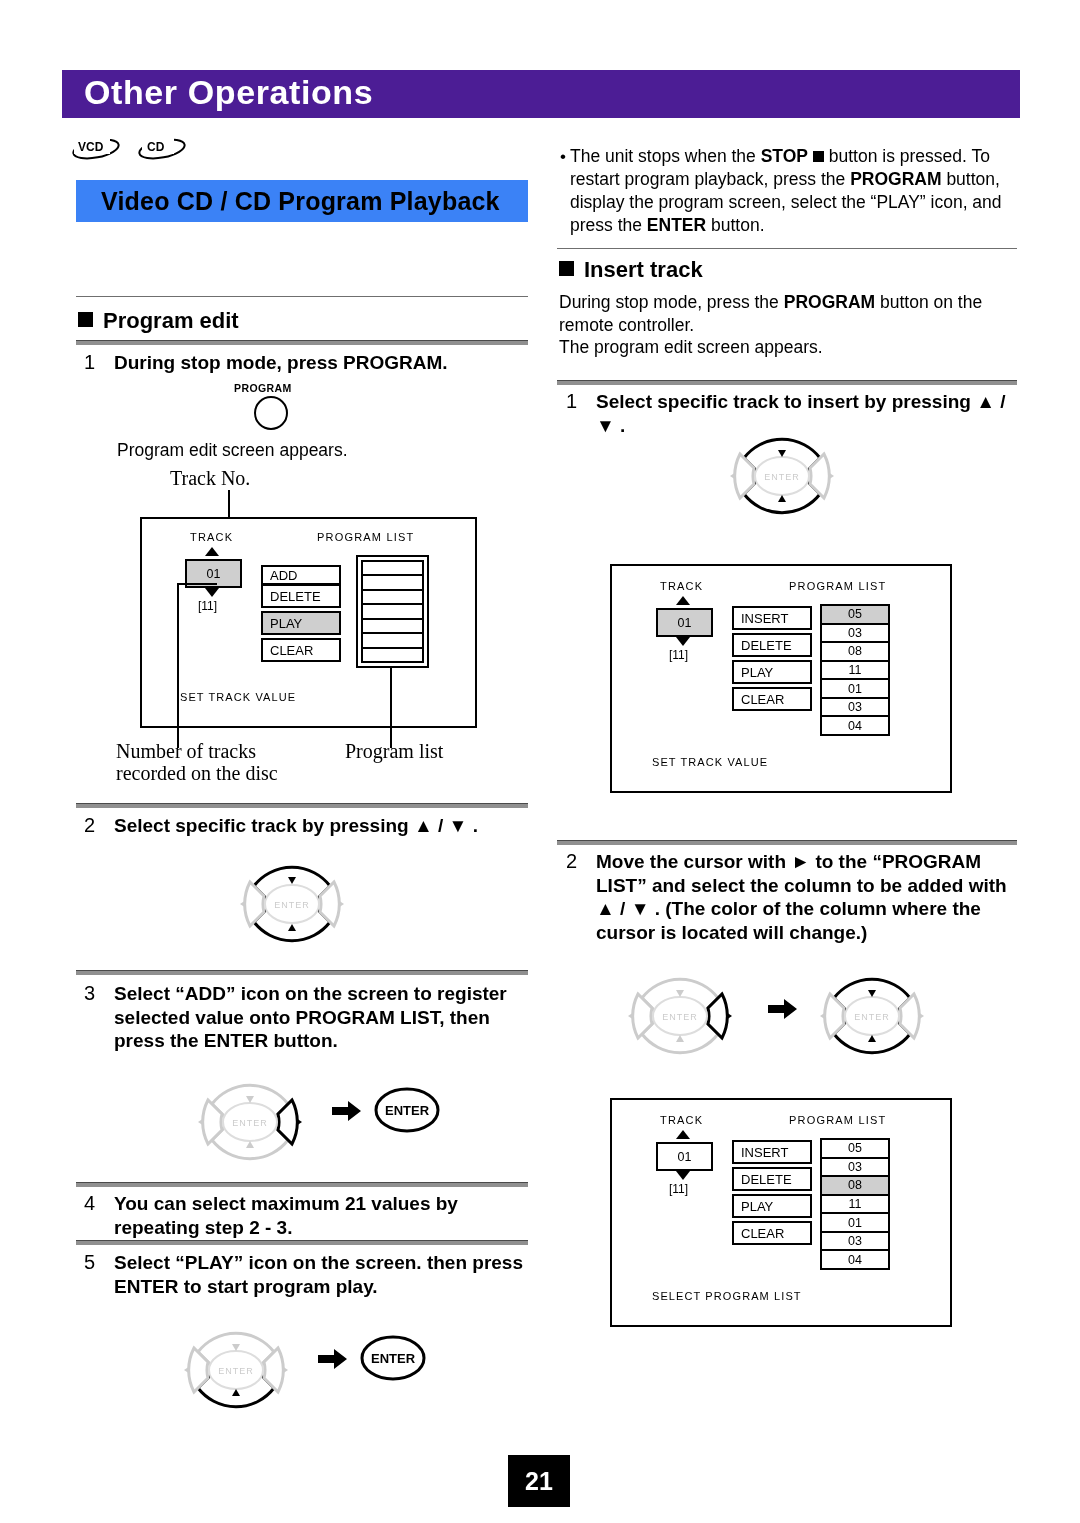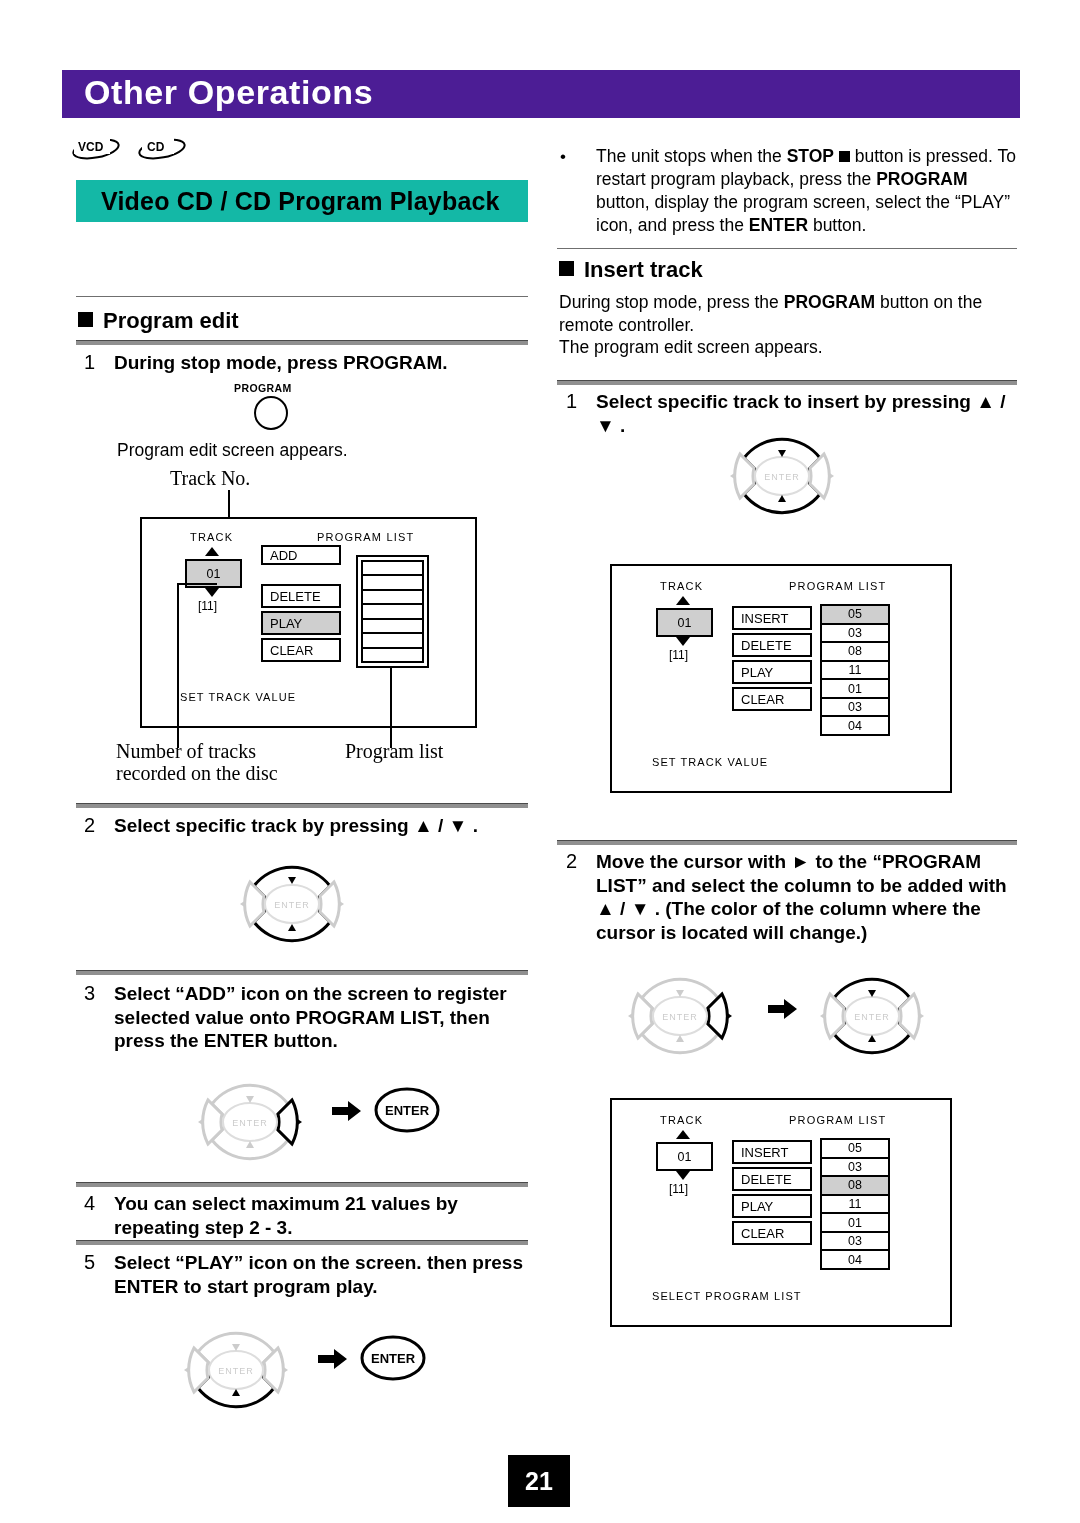--- a/index.html
+++ b/index.html
@@ -21,21 +21,21 @@
   }
 
   
   .discrow{position:absolute;left:72px;top:137px;height:28px;}
   .disc{position:relative;display:inline-block;width:52px;height:24px;margin-right:10px;}
   .disc svg{position:absolute;left:0;top:0;}
 
   
   .grey-title{
     position:absolute;left:76px;top:180px;width:452px;height:42px;
-    background:#14b8a6;
+    background:#3b82f6;
   }
   .grey-title span{
     position:absolute;left:25px;top:7px;font-size:25px;font-weight:bold;
     letter-spacing:.2px;
   }
 
   .intro{
     position:absolute;left:78px;top:240px;width:450px;
     font-size:17.5px;line-height:24px;
   }
@@ -152,21 +152,21 @@
 
   <div class="osd" style="position:absolute;left:140px;top:517px;width:333px;height:207px;">
     <div class="hdr" style="left:48px;top:12px;">TRACK</div>
     <div class="hdr" style="left:175px;top:12px;">PROGRAM LIST</div>
 
     <div class="tri up" style="left:63px;top:28px;"></div>
     <div class="trk-box hl" style="left:43px;top:40px;width:53px;height:25px;">01</div>
     <div class="tri dn" style="left:63px;top:69px;"></div>
     <div class="brk" style="left:56px;top:80px;">[11]</div>
 
-    <div class="cmd" style="left:119px;top:26px;width:80px;height:20px;">ADD</div>
+    <div class="cmd" style="left:119px;top:46px;width:80px;height:20px;">ADD</div>
     <div class="cmd" style="left:119px;top:65px;width:80px;height:24px;">DELETE</div>
     <div class="cmd hl" style="left:119px;top:92px;width:80px;height:24px;">PLAY</div>
     <div class="cmd" style="left:119px;top:119px;width:80px;height:24px;">CLEAR</div>
 
     <div class="plist-outer" style="left:214px;top:36px;width:73px;height:113px;">
       <div class="plist-inner">
         <div class="plist-row"></div>
         <div class="plist-row"></div>
         <div class="plist-row"></div>
         <div class="plist-row"></div>
@@ -280,21 +280,21 @@
   </div>
   <div style="position:absolute;left:360px;top:1334px;">
     <svg width="66" height="48" viewBox="0 0 66 48">
       <ellipse cx="33" cy="24" rx="31" ry="21" fill="#fff" stroke="#000" stroke-width="3"></ellipse>
       <text x="33" y="29" text-anchor="middle" font-family="Liberation Sans, sans-serif" font-size="13" font-weight="bold" fill="#000">ENTER</text>
     </svg>
   </div>
 
   <div style="position:absolute;left:560px;top:145px;width:460px;">
     <span style="position:absolute;left:0;top:2px;font-size:17px;">•</span>
-    <div class="bodytxt" style="margin-left:36px;">
+    <div class="bodytxt" style="margin-left:10px;">
       The unit stops when the <b>STOP</b> <span style="display:inline-block;width:11px;height:11px;background:#000;vertical-align:0px;"></span> button is pressed. To restart program playback, press the <b>PROGRAM</b> button, display the program screen, select the “PLAY” icon, and press the <b>ENTER</b> button.
     </div>
   </div>
 
   <div style="position:absolute;left:557px;top:248px;width:460px;">
       <div class="rule-thin"></div>
     </div>
   <div class="hd" style="position:absolute;left:559px;top:257px;">
     <span class="sq"></span><span>Insert track</span>
   </div>

